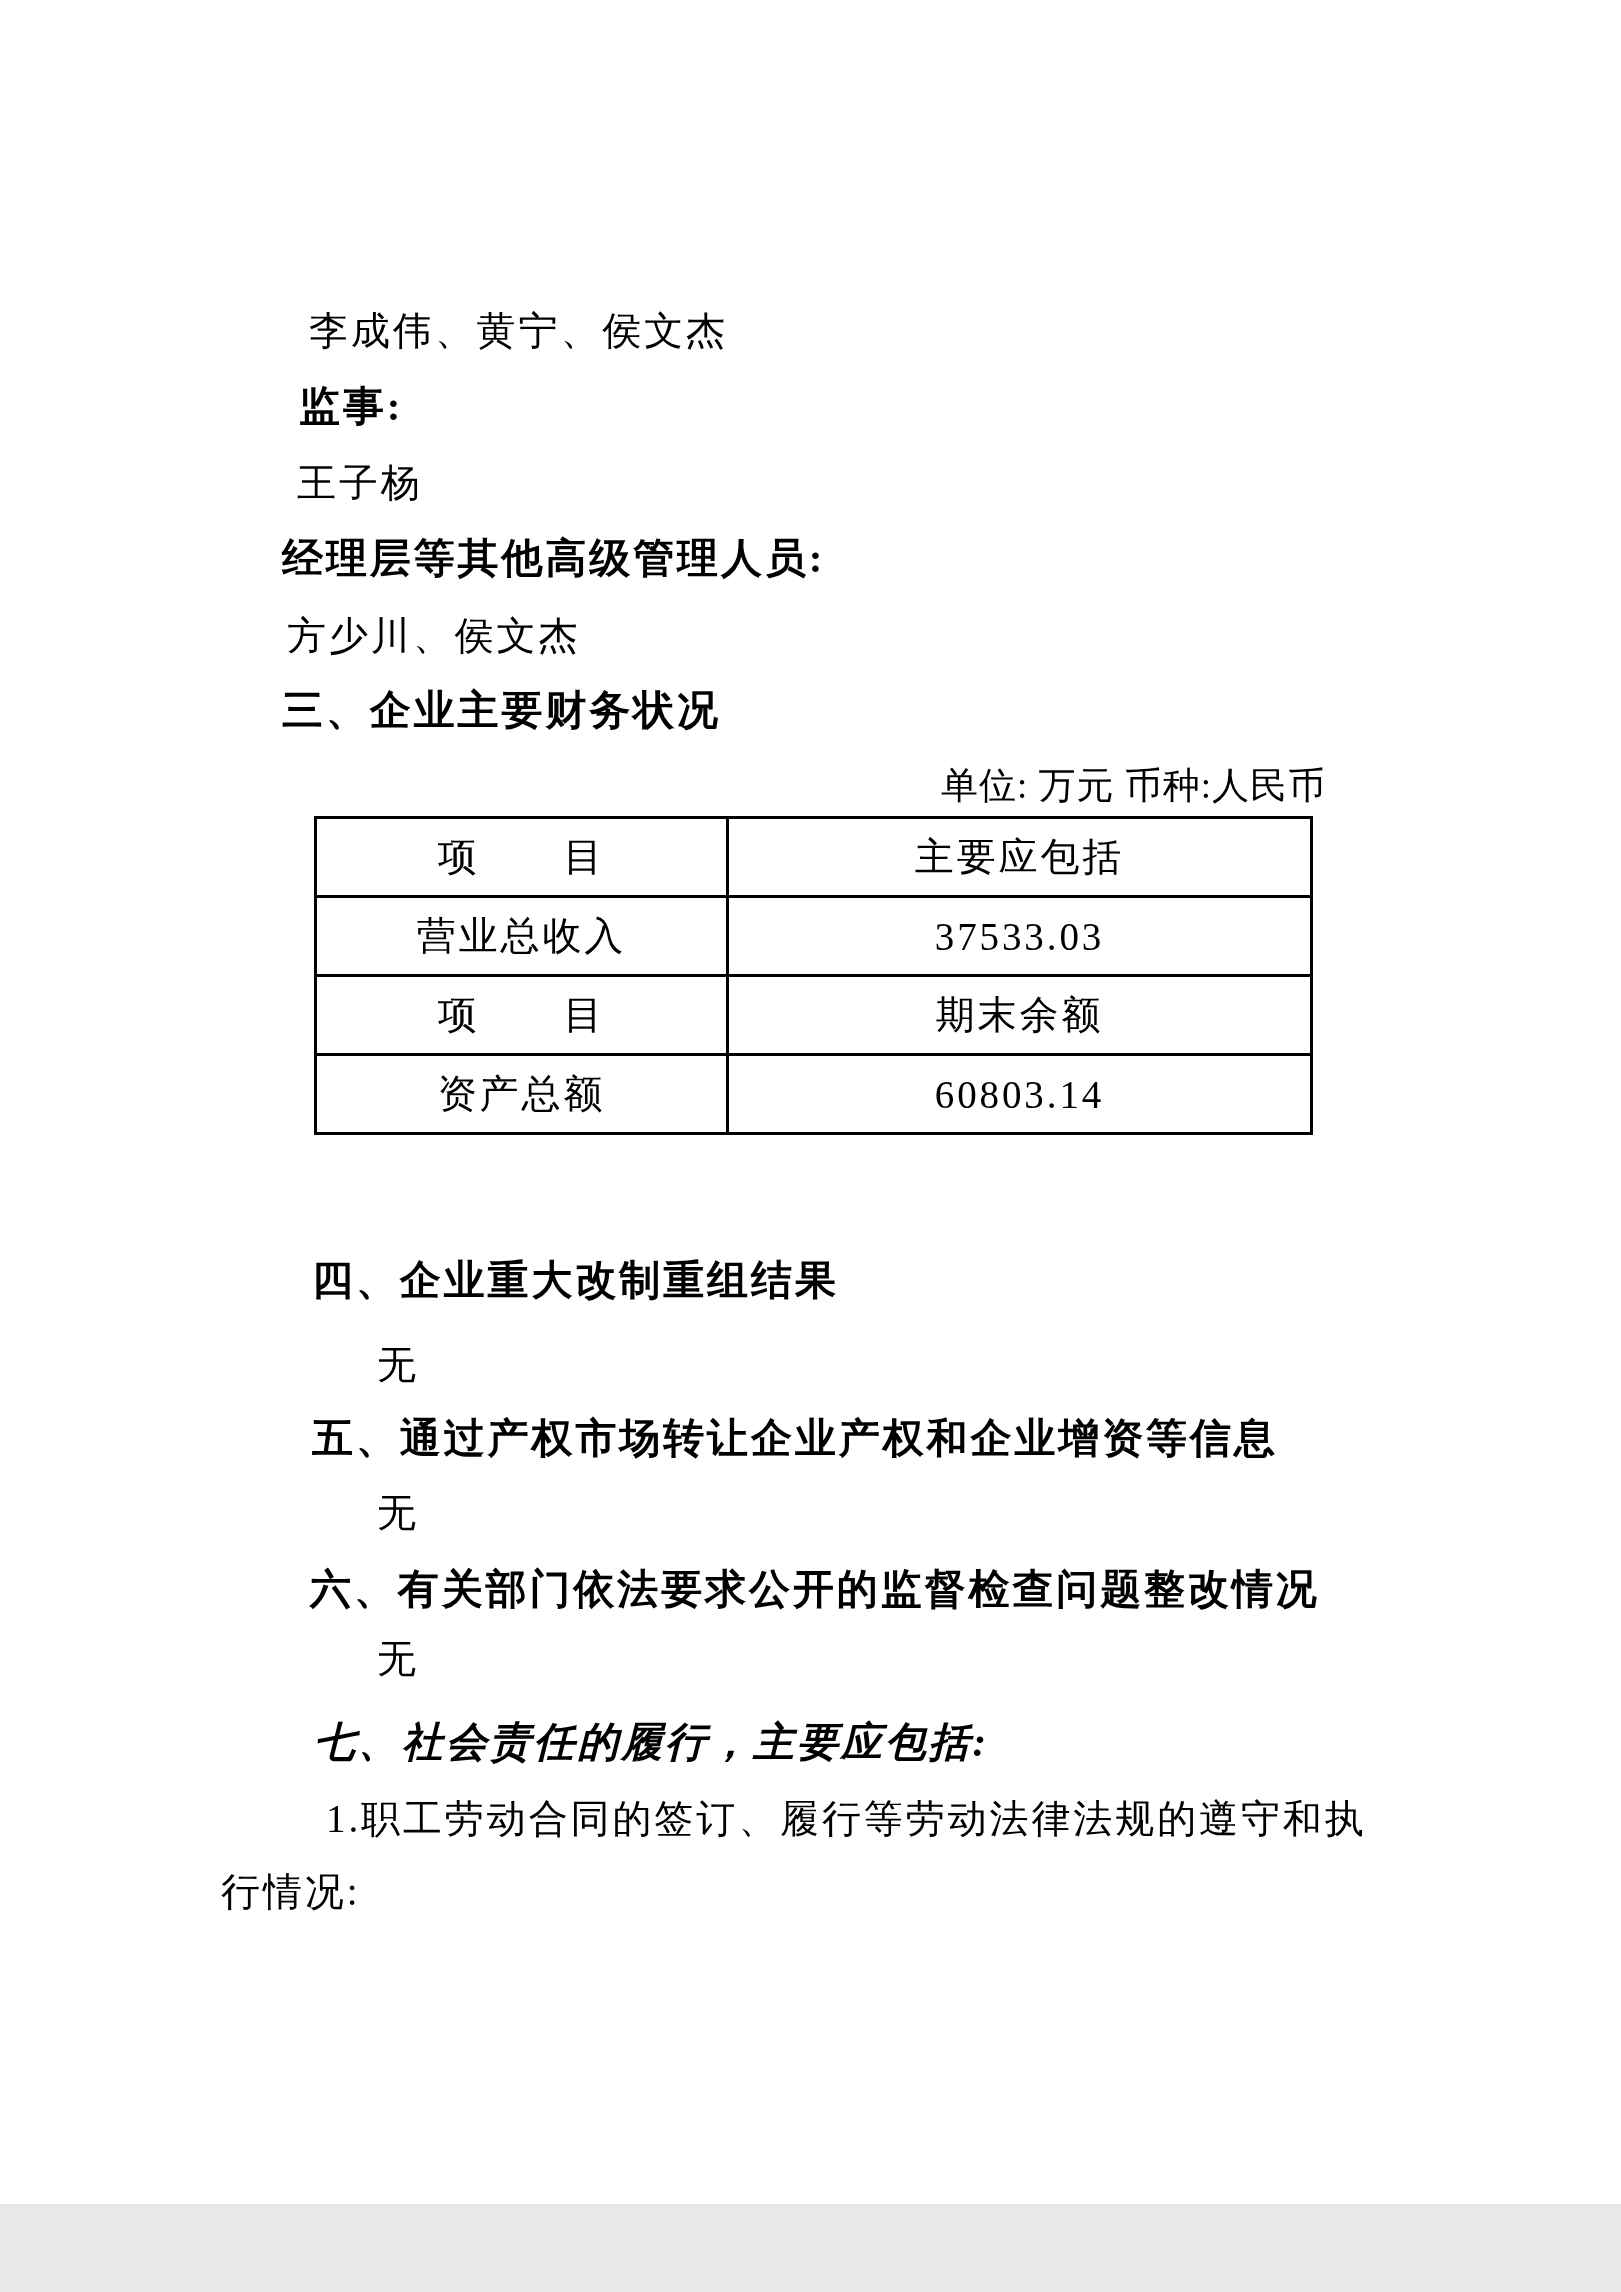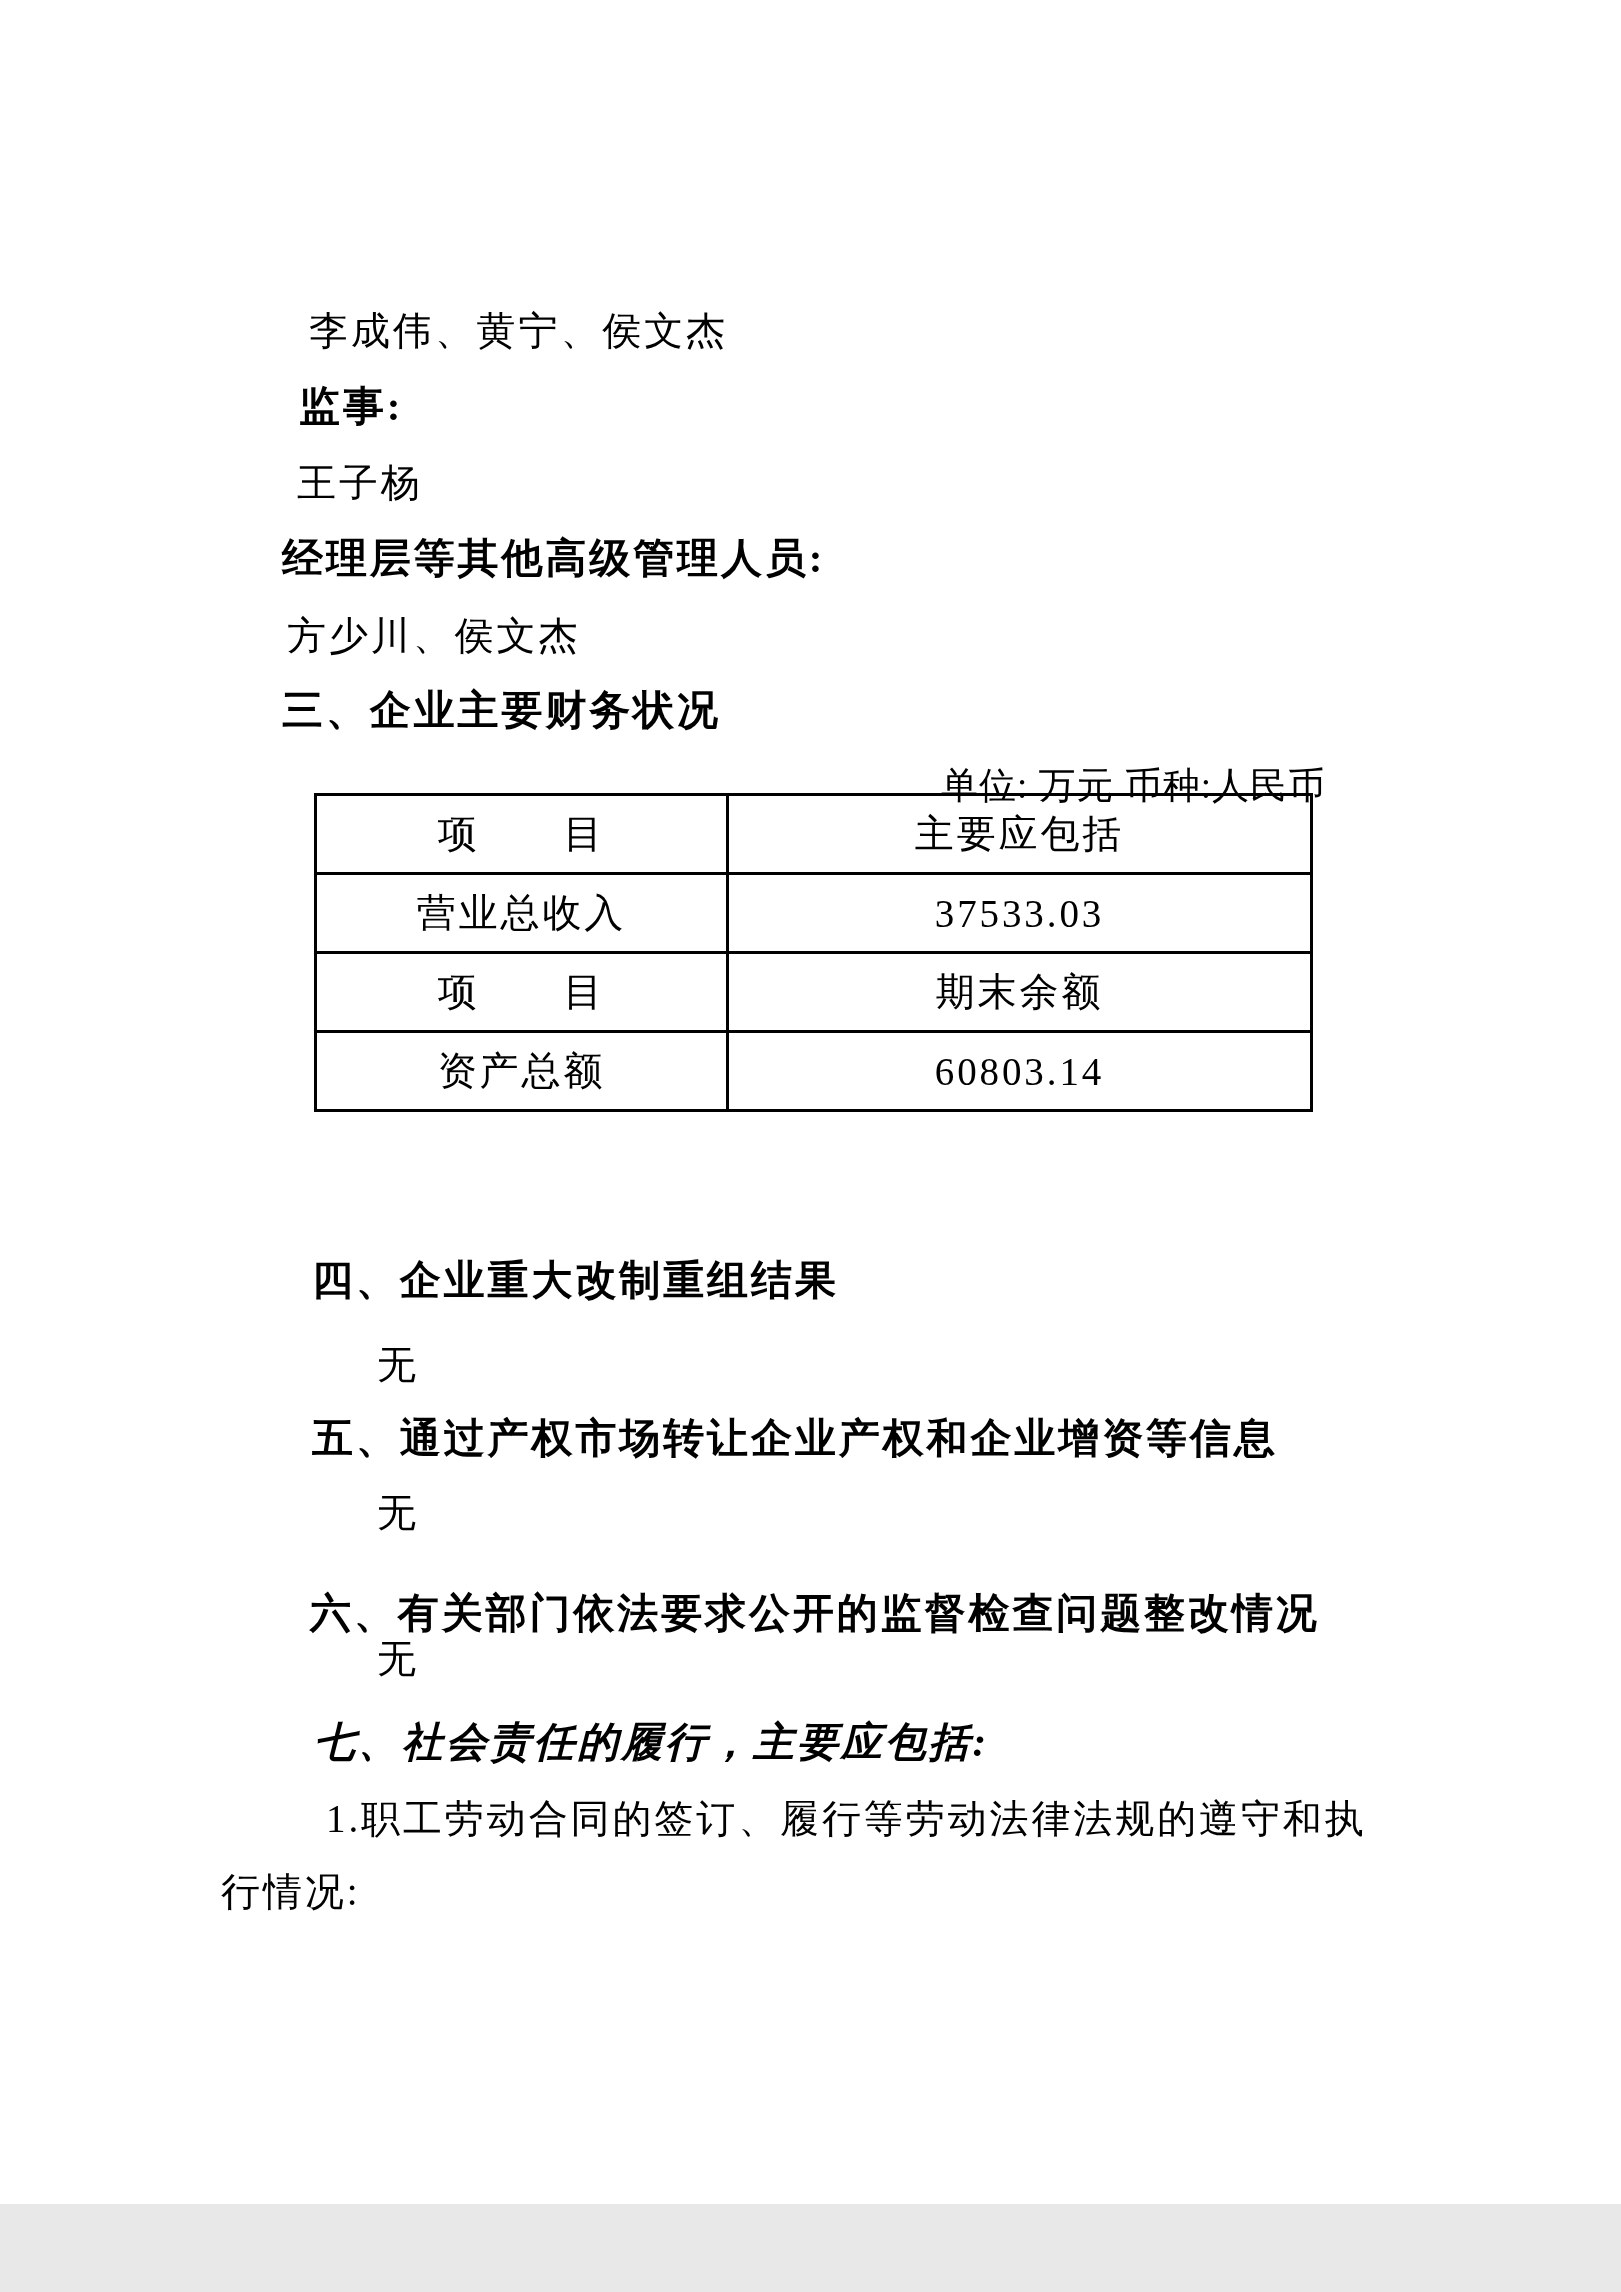--- a/index.html
+++ b/index.html
@@ -31,21 +31,21 @@
     line-height: 49px;
     letter-spacing: 2.9px;
   }
   .unit-line {
     font-size: 37px;
     letter-spacing: 1px;
   }
   .fin-table {
     position: absolute;
     left: 314px;
-    top: 793px;
+    top: 816px;
     width: 996px;
     border-collapse: collapse;
     table-layout: fixed;
   }
   .fin-table td {
     border: 3.9px solid #000000;
     height: 76px;
     text-align: center;
     vertical-align: middle;
     font-size: 39px;
@@ -101,21 +101,21 @@
   </table>
 
   <div class="line heading" style="left:312px; top:1256px;">四、企业重大改制重组结果</div>
 
   <div class="line" style="left:377px; top:1341px;">无</div>
 
   <div class="line heading" style="left:312px; top:1414px;">五、通过产权市场转让企业产权和企业增资等信息</div>
 
   <div class="line" style="left:377px; top:1489px;">无</div>
 
-  <div class="line heading" style="left:310px; top:1565px;margin-top:24px;">六、有关部门依法要求公开的监督检查问题整改情况</div>
+  <div class="line heading" style="left:310px; top:1565px;">六、有关部门依法要求公开的监督检查问题整改情况</div>
 
   <div class="line" style="left:377px; top:1635px;">无</div>
 
   <div class="line heading" style="left:314px; top:1718px;font-style:italic;">七、社会责任的履行，主要应包括:</div>
 
   <div class="line" style="left:326px; top:1795px;">1.职工劳动合同的签订、履行等劳动法律法规的遵守和执</div>
 
   <div class="line" style="left:221px; top:1868px;">行情况:</div>
 
 

